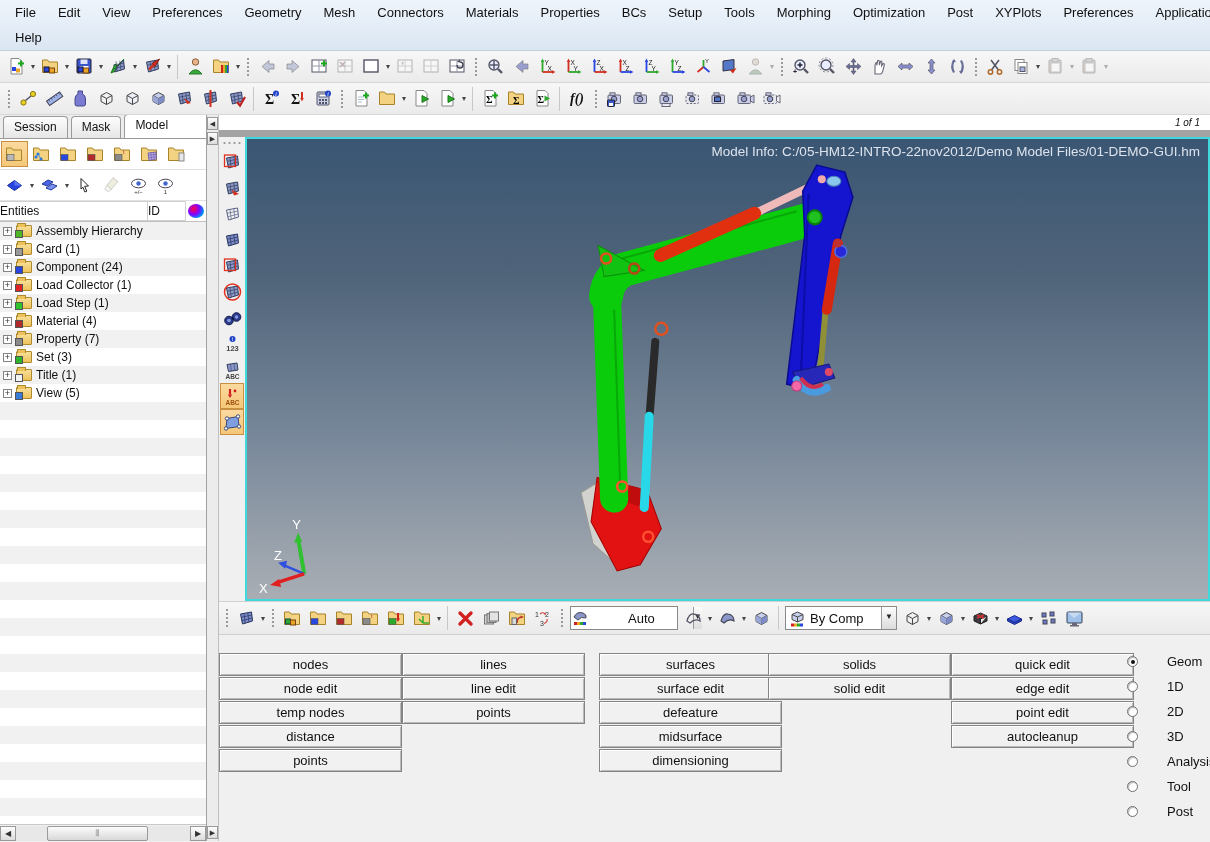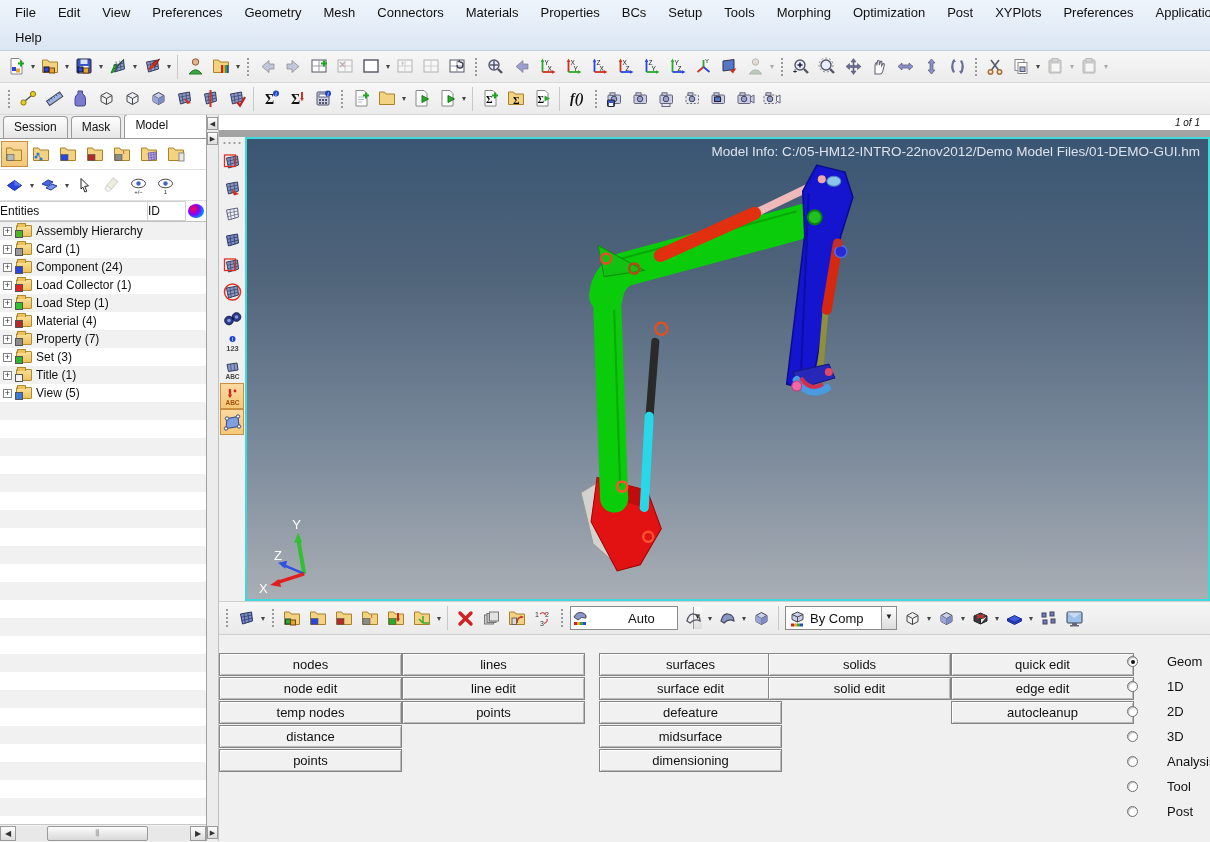--- a/index.html
+++ b/index.html
@@ -1239,20 +1239,21 @@
         <button class="pbtn">midsurface</button>
         <button class="pbtn">dimensioning</button>
       </div>
       <div class="pcol" style="left:549px">
         <button class="pbtn">solids</button>
         <button class="pbtn">solid edit</button>
       </div>
       <div class="pcol" style="left:732px">
         <button class="pbtn">quick edit</button>
         <button class="pbtn">edge edit</button>
+        <button class="pbtn">point edit</button>
         <button class="pbtn">autocleanup</button>
       </div>
       <div class="radios">
         <div class="ritem">
             <span class="rdot sel"></span>
             <span>Geom</span>
           </div>
         <div class="ritem">
             <span class="rdot"></span>
             <span>1D</span>

